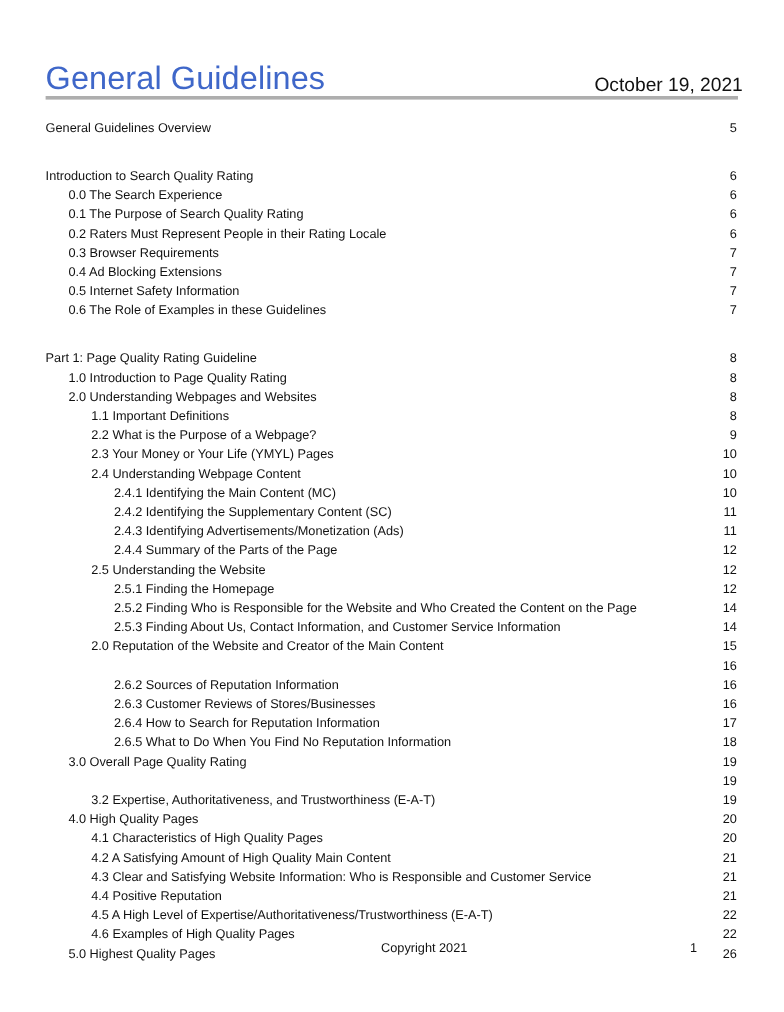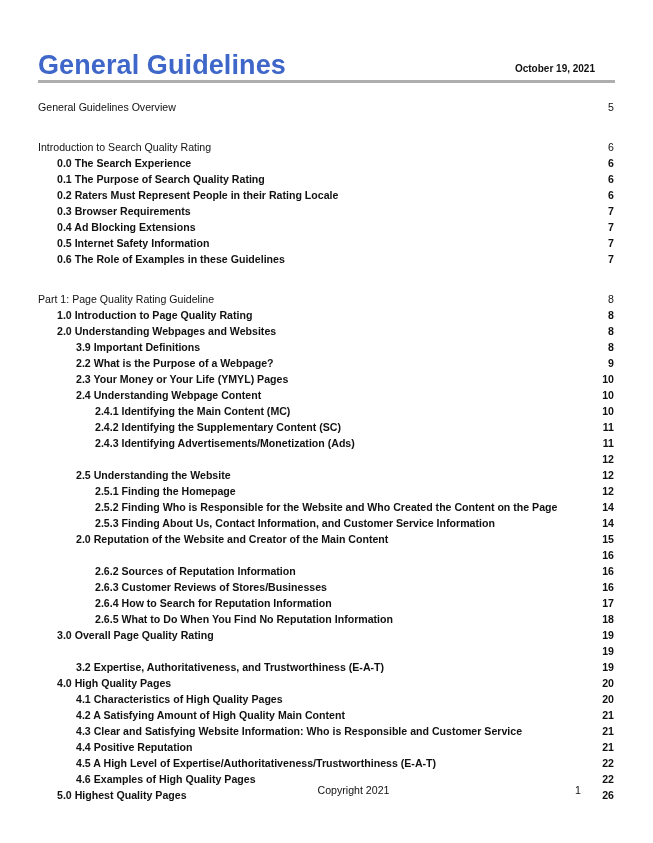--- a/index.html
+++ b/index.html
@@ -1,21 +1,21 @@
 <!DOCTYPE html>
 <html><head>
 <meta charset="utf-8">
 <style>
   html, body { margin:0; padding:0; background:#ffffff; }
   body { width:653px; height:843px; position:relative; overflow:hidden; font-family:"Liberation Sans", sans-serif; color:#111; }
-  .title { position:absolute; left:38px; top:50px; font-size:27px; font-weight:bold; color:#3f67c9; letter-spacing:0.1px; }
-  .date { position:absolute; right:58px; top:63px; font-size:10px; font-weight:bold; }
+  .title { position:absolute; left:38px; top:50px; font-size:27px; font-weight:normal; color:#3f67c9; letter-spacing:0.1px; }
+  .date { position:absolute; right:34px; top:63px; font-size:16px; font-weight:normal; }
   .rule { position:absolute; left:38px; top:80px; width:577px; height:3px; background:#aeaeae; }
   .toc { position:absolute; left:38px; top:99px; width:577px; }
-  .row { position:relative; height:16px; font-size:10.6px; line-height:16px; white-space:nowrap;font-weight:bold; }
+  .row { position:relative; height:16px; font-size:10.6px; line-height:16px; white-space:nowrap; }
   .row .pg { position:absolute; right:1px; top:0; }
   .row.l0 { font-weight:normal; }
   .row.l0.gap { margin-top:24px; }
   .row.l1 { padding-left:19px; }
   .row.l2 { padding-left:38px; }
   .row.l3 { padding-left:57px; }
   .footer-text { position:absolute; left:0; width:611px; text-align:center; top:784px; font-size:10.6px;padding-left:48px; }
   .footer-page { position:absolute; right:72px; top:784px; font-size:10.6px; }
 </style>
 </head>
@@ -32,28 +32,28 @@
       <div class="row l1"><span>0.0 The Search Experience</span><span class="pg">6</span></div>
       <div class="row l1"><span>0.1 The Purpose of Search Quality Rating</span><span class="pg">6</span></div>
       <div class="row l1"><span>0.2 Raters Must Represent People in their Rating Locale</span><span class="pg">6</span></div>
       <div class="row l1"><span>0.3 Browser Requirements</span><span class="pg">7</span></div>
       <div class="row l1"><span>0.4 Ad Blocking Extensions</span><span class="pg">7</span></div>
       <div class="row l1"><span>0.5 Internet Safety Information</span><span class="pg">7</span></div>
       <div class="row l1"><span>0.6 The Role of Examples in these Guidelines</span><span class="pg">7</span></div>
       <div class="row l0 gap"><span>Part 1: Page Quality Rating Guideline</span><span class="pg">8</span></div>
       <div class="row l1"><span>1.0 Introduction to Page Quality Rating</span><span class="pg">8</span></div>
       <div class="row l1"><span>2.0 Understanding Webpages and Websites</span><span class="pg">8</span></div>
-      <div class="row l2"><span>3.9 Important Definitions</span><span class="pg">8</span></div>
+      <div class="row l2"><span>1.1 Important Definitions</span><span class="pg">8</span></div>
       <div class="row l2"><span>2.2 What is the Purpose of a Webpage?</span><span class="pg">9</span></div>
       <div class="row l2"><span>2.3 Your Money or Your Life (YMYL) Pages</span><span class="pg">10</span></div>
       <div class="row l2"><span>2.4 Understanding Webpage Content</span><span class="pg">10</span></div>
       <div class="row l3"><span>2.4.1 Identifying the Main Content (MC)</span><span class="pg">10</span></div>
       <div class="row l3"><span>2.4.2 Identifying the Supplementary Content (SC)</span><span class="pg">11</span></div>
       <div class="row l3"><span>2.4.3 Identifying Advertisements/Monetization (Ads)</span><span class="pg">11</span></div>
-      <div class="row l3"><span class="pg">12</span></div>
+      <div class="row l3"><span>2.4.4 Summary of the Parts of the Page</span><span class="pg">12</span></div>
       <div class="row l2"><span>2.5 Understanding the Website</span><span class="pg">12</span></div>
       <div class="row l3"><span>2.5.1 Finding the Homepage</span><span class="pg">12</span></div>
       <div class="row l3"><span>2.5.2 Finding Who is Responsible for the Website and Who Created the Content on the Page</span><span class="pg">14</span></div>
       <div class="row l3"><span>2.5.3 Finding About Us, Contact Information, and Customer Service Information</span><span class="pg">14</span></div>
       <div class="row l2"><span>2.0 Reputation of the Website and Creator of the Main Content</span><span class="pg">15</span></div>
       <div class="row l3"><span class="pg">16</span></div>
       <div class="row l3"><span>2.6.2 Sources of Reputation Information</span><span class="pg">16</span></div>
       <div class="row l3"><span>2.6.3 Customer Reviews of Stores/Businesses</span><span class="pg">16</span></div>
       <div class="row l3"><span>2.6.4 How to Search for Reputation Information</span><span class="pg">17</span></div>
       <div class="row l3"><span>2.6.5 What to Do When You Find No Reputation Information</span><span class="pg">18</span></div>

